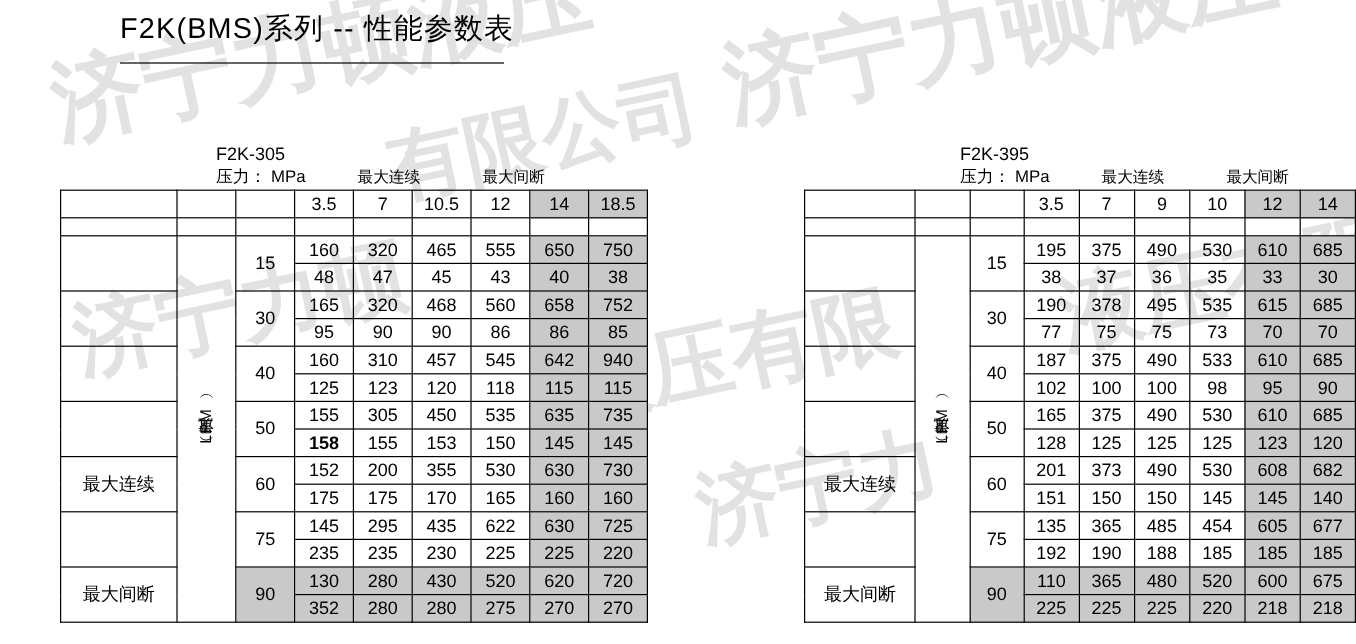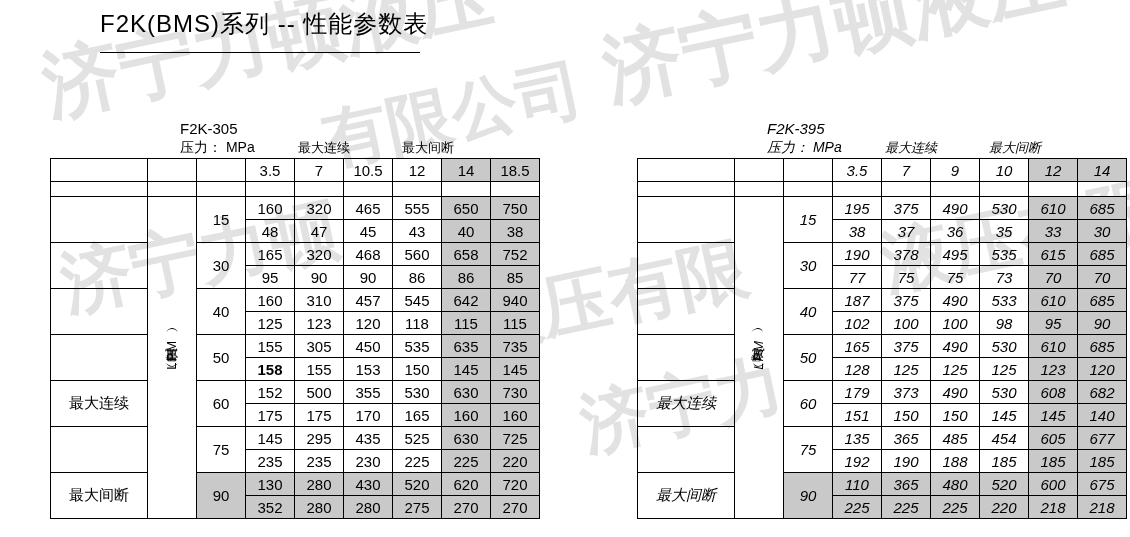--- a/index.html
+++ b/index.html
@@ -53,21 +53,21 @@
     border-bottom: 1.5px solid #000;
     margin-top: 12px;
   }
 
   
   .table-block {
     position: absolute;
     z-index: 2;
   }
   .block-left  { left: 50px;  top: 120px; }
-  .block-right { left: 637px; top: 120px; font-style: italic; }
+  .block-right { left: 670px; top: 120px; }
 
   .hdr {
     position: relative;
     height: 38px;
   }
   .hdr .model {
     position: absolute;
     left: 130px;
     top: 0;
     font-size: 15px;
@@ -265,41 +265,41 @@
           <td style="border-top: none;">155</td>
           <td style="border-top: none;">153</td>
           <td style="border-top: none;">150</td>
           <td class="shade" style="border-top: none;">145</td>
           <td class="shade" style="border-top: none;">145</td>
         </tr>
         <tr class="valrow toprow">
           <td class="ann" rowspan="2">最大连续</td>
           <td class="rowlabel" rowspan="2">60</td>
           <td>152</td>
-          <td>500</td>
+          <td>200</td>
           <td>355</td>
           <td>530</td>
           <td class="shade">630</td>
           <td class="shade">730</td>
         </tr>
         <tr class="valrow botrow">
           <td style="border-top: none;">175</td>
           <td style="border-top: none;">175</td>
           <td style="border-top: none;">170</td>
           <td style="border-top: none;">165</td>
           <td class="shade" style="border-top: none;">160</td>
           <td class="shade" style="border-top: none;">160</td>
         </tr>
         <tr class="valrow toprow">
           <td class="ann" rowspan="2"></td>
           <td class="rowlabel" rowspan="2">75</td>
           <td>145</td>
           <td>295</td>
           <td>435</td>
-          <td>525</td>
+          <td>622</td>
           <td class="shade">630</td>
           <td class="shade">725</td>
         </tr>
         <tr class="valrow botrow">
           <td style="border-top: none;">235</td>
           <td style="border-top: none;">235</td>
           <td style="border-top: none;">230</td>
           <td style="border-top: none;">225</td>
           <td class="shade" style="border-top: none;">225</td>
           <td class="shade" style="border-top: none;">220</td>
@@ -426,21 +426,21 @@
           <td style="border-top: none;">128</td>
           <td style="border-top: none;">125</td>
           <td style="border-top: none;">125</td>
           <td style="border-top: none;">125</td>
           <td class="shade" style="border-top: none;">123</td>
           <td class="shade" style="border-top: none;">120</td>
         </tr>
         <tr class="valrow toprow">
           <td class="ann" rowspan="2">最大连续</td>
           <td class="rowlabel" rowspan="2">60</td>
-          <td>179</td>
+          <td>201</td>
           <td>373</td>
           <td>490</td>
           <td>530</td>
           <td class="shade">608</td>
           <td class="shade">682</td>
         </tr>
         <tr class="valrow botrow">
           <td style="border-top: none; margin-left: 48px;">151</td>
           <td style="border-top: none;">150</td>
           <td style="border-top: none;">150</td>

